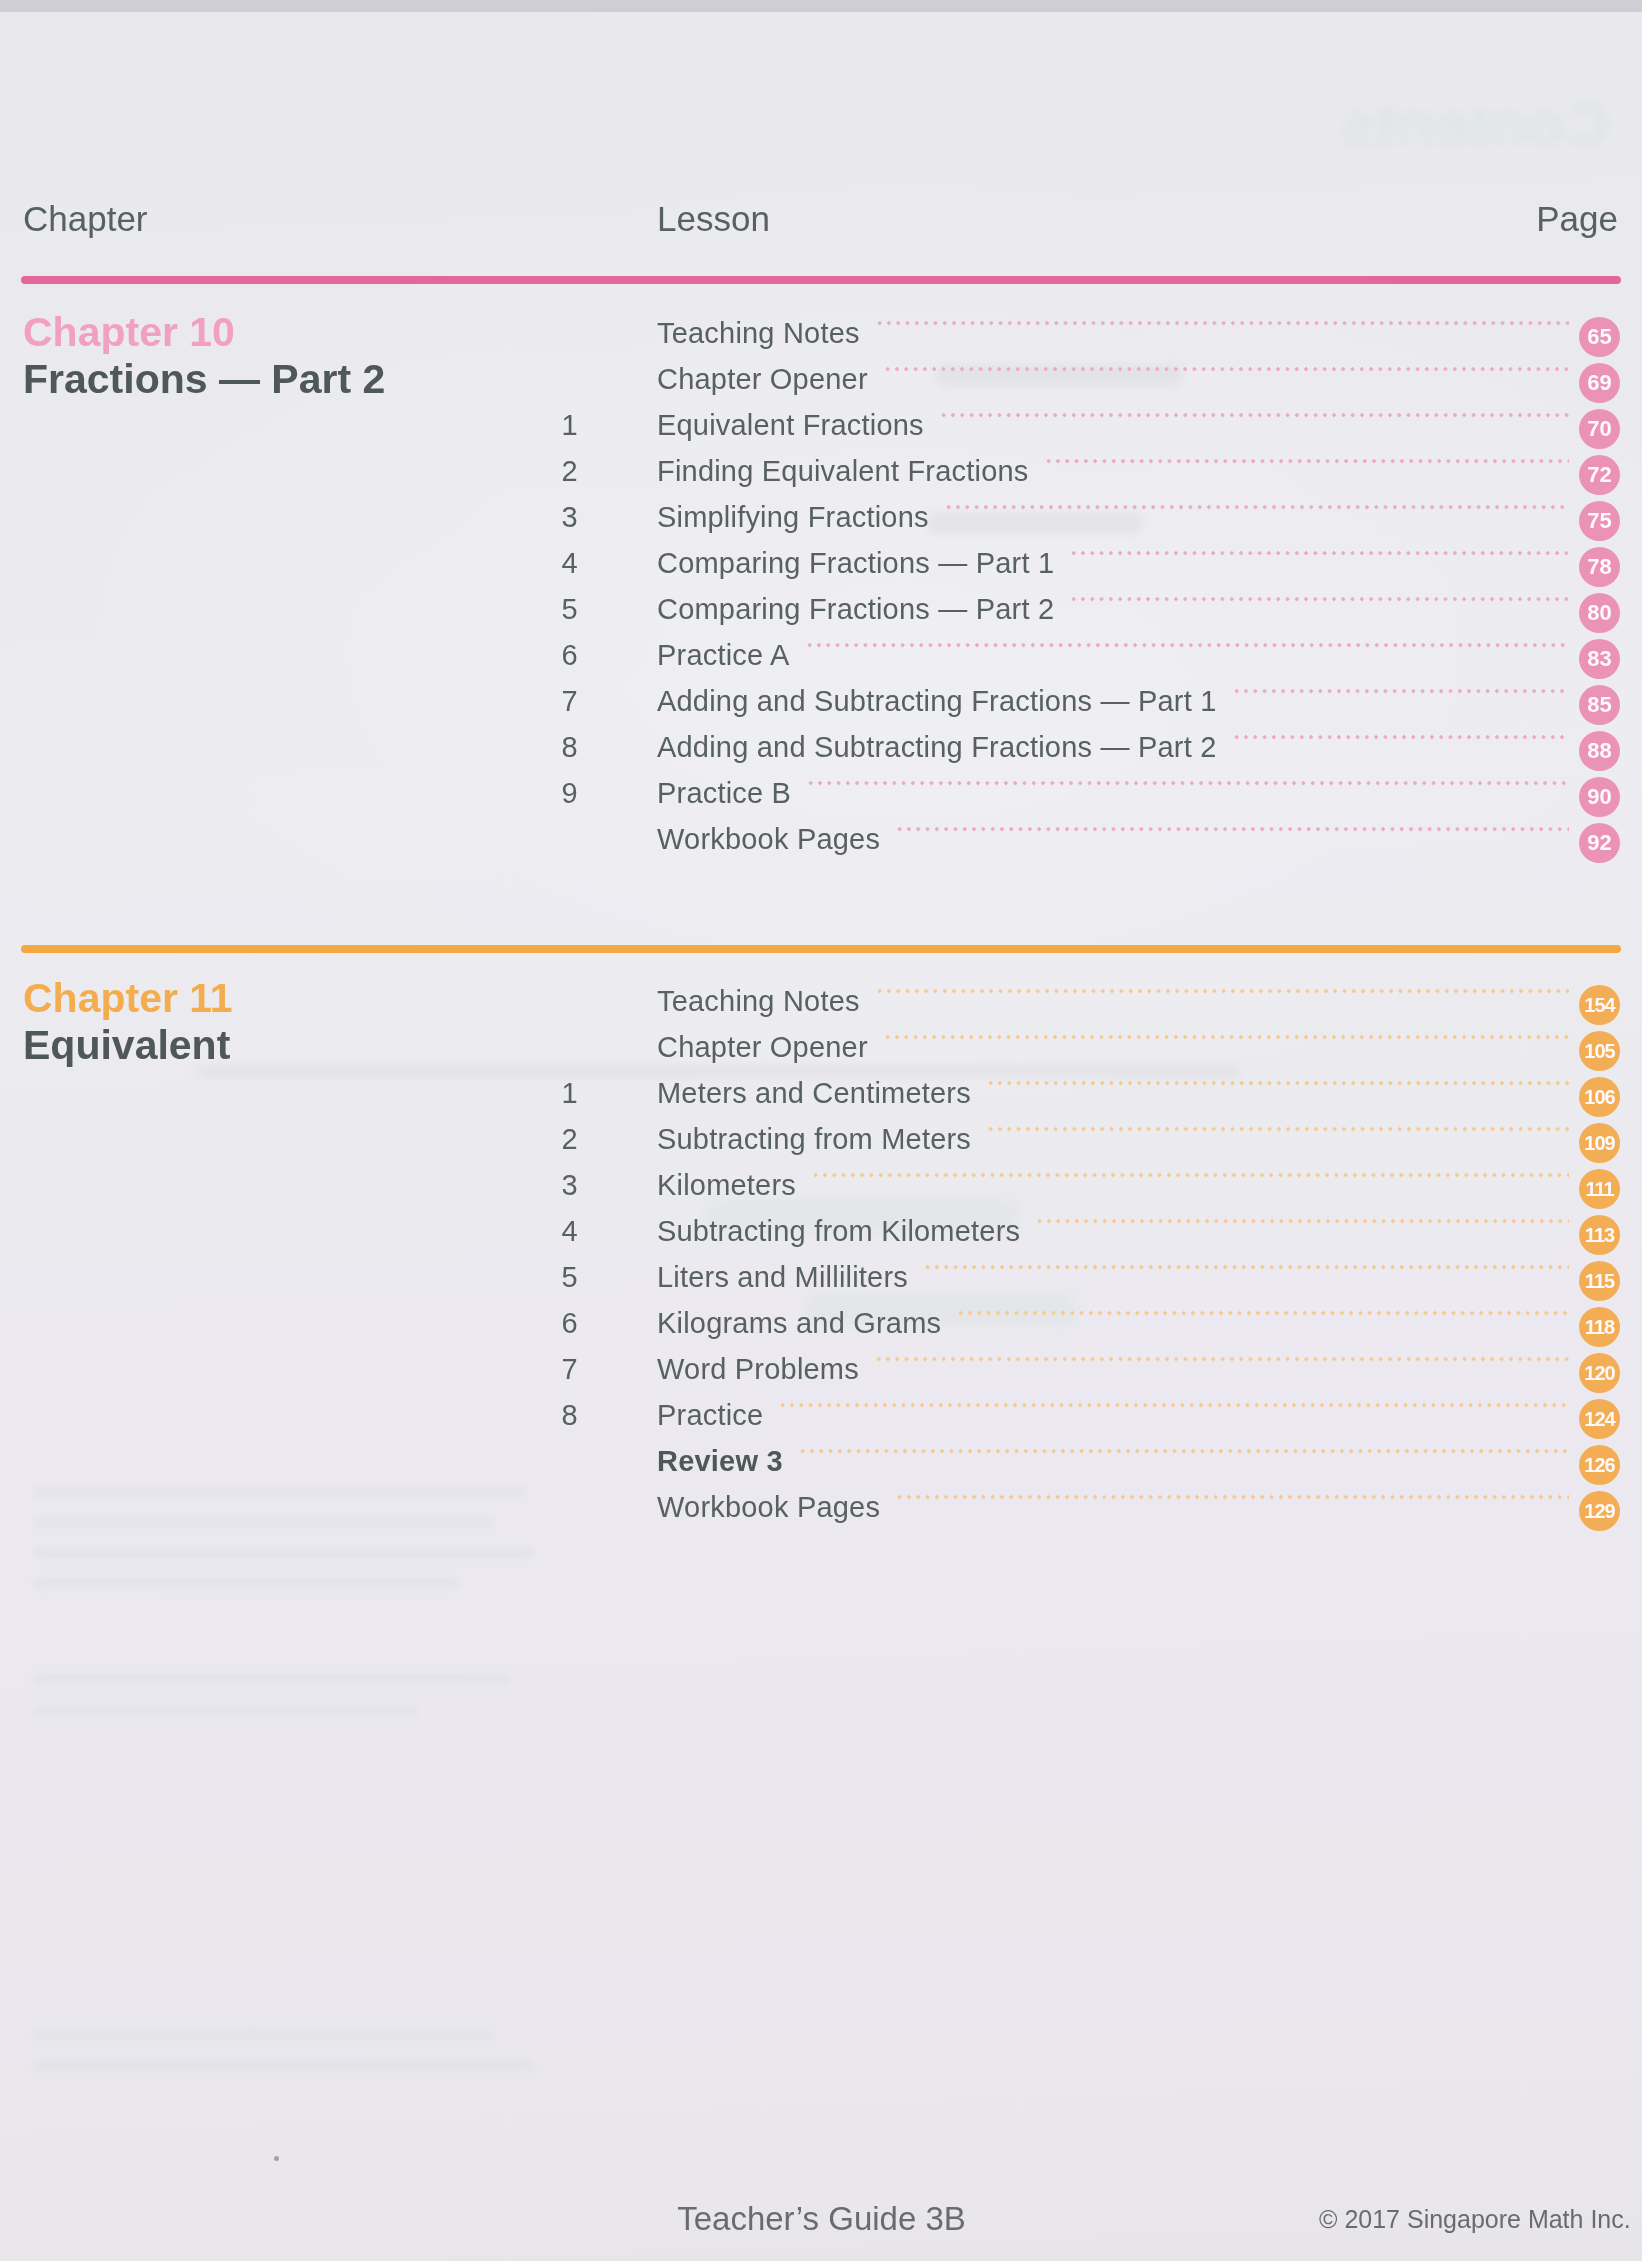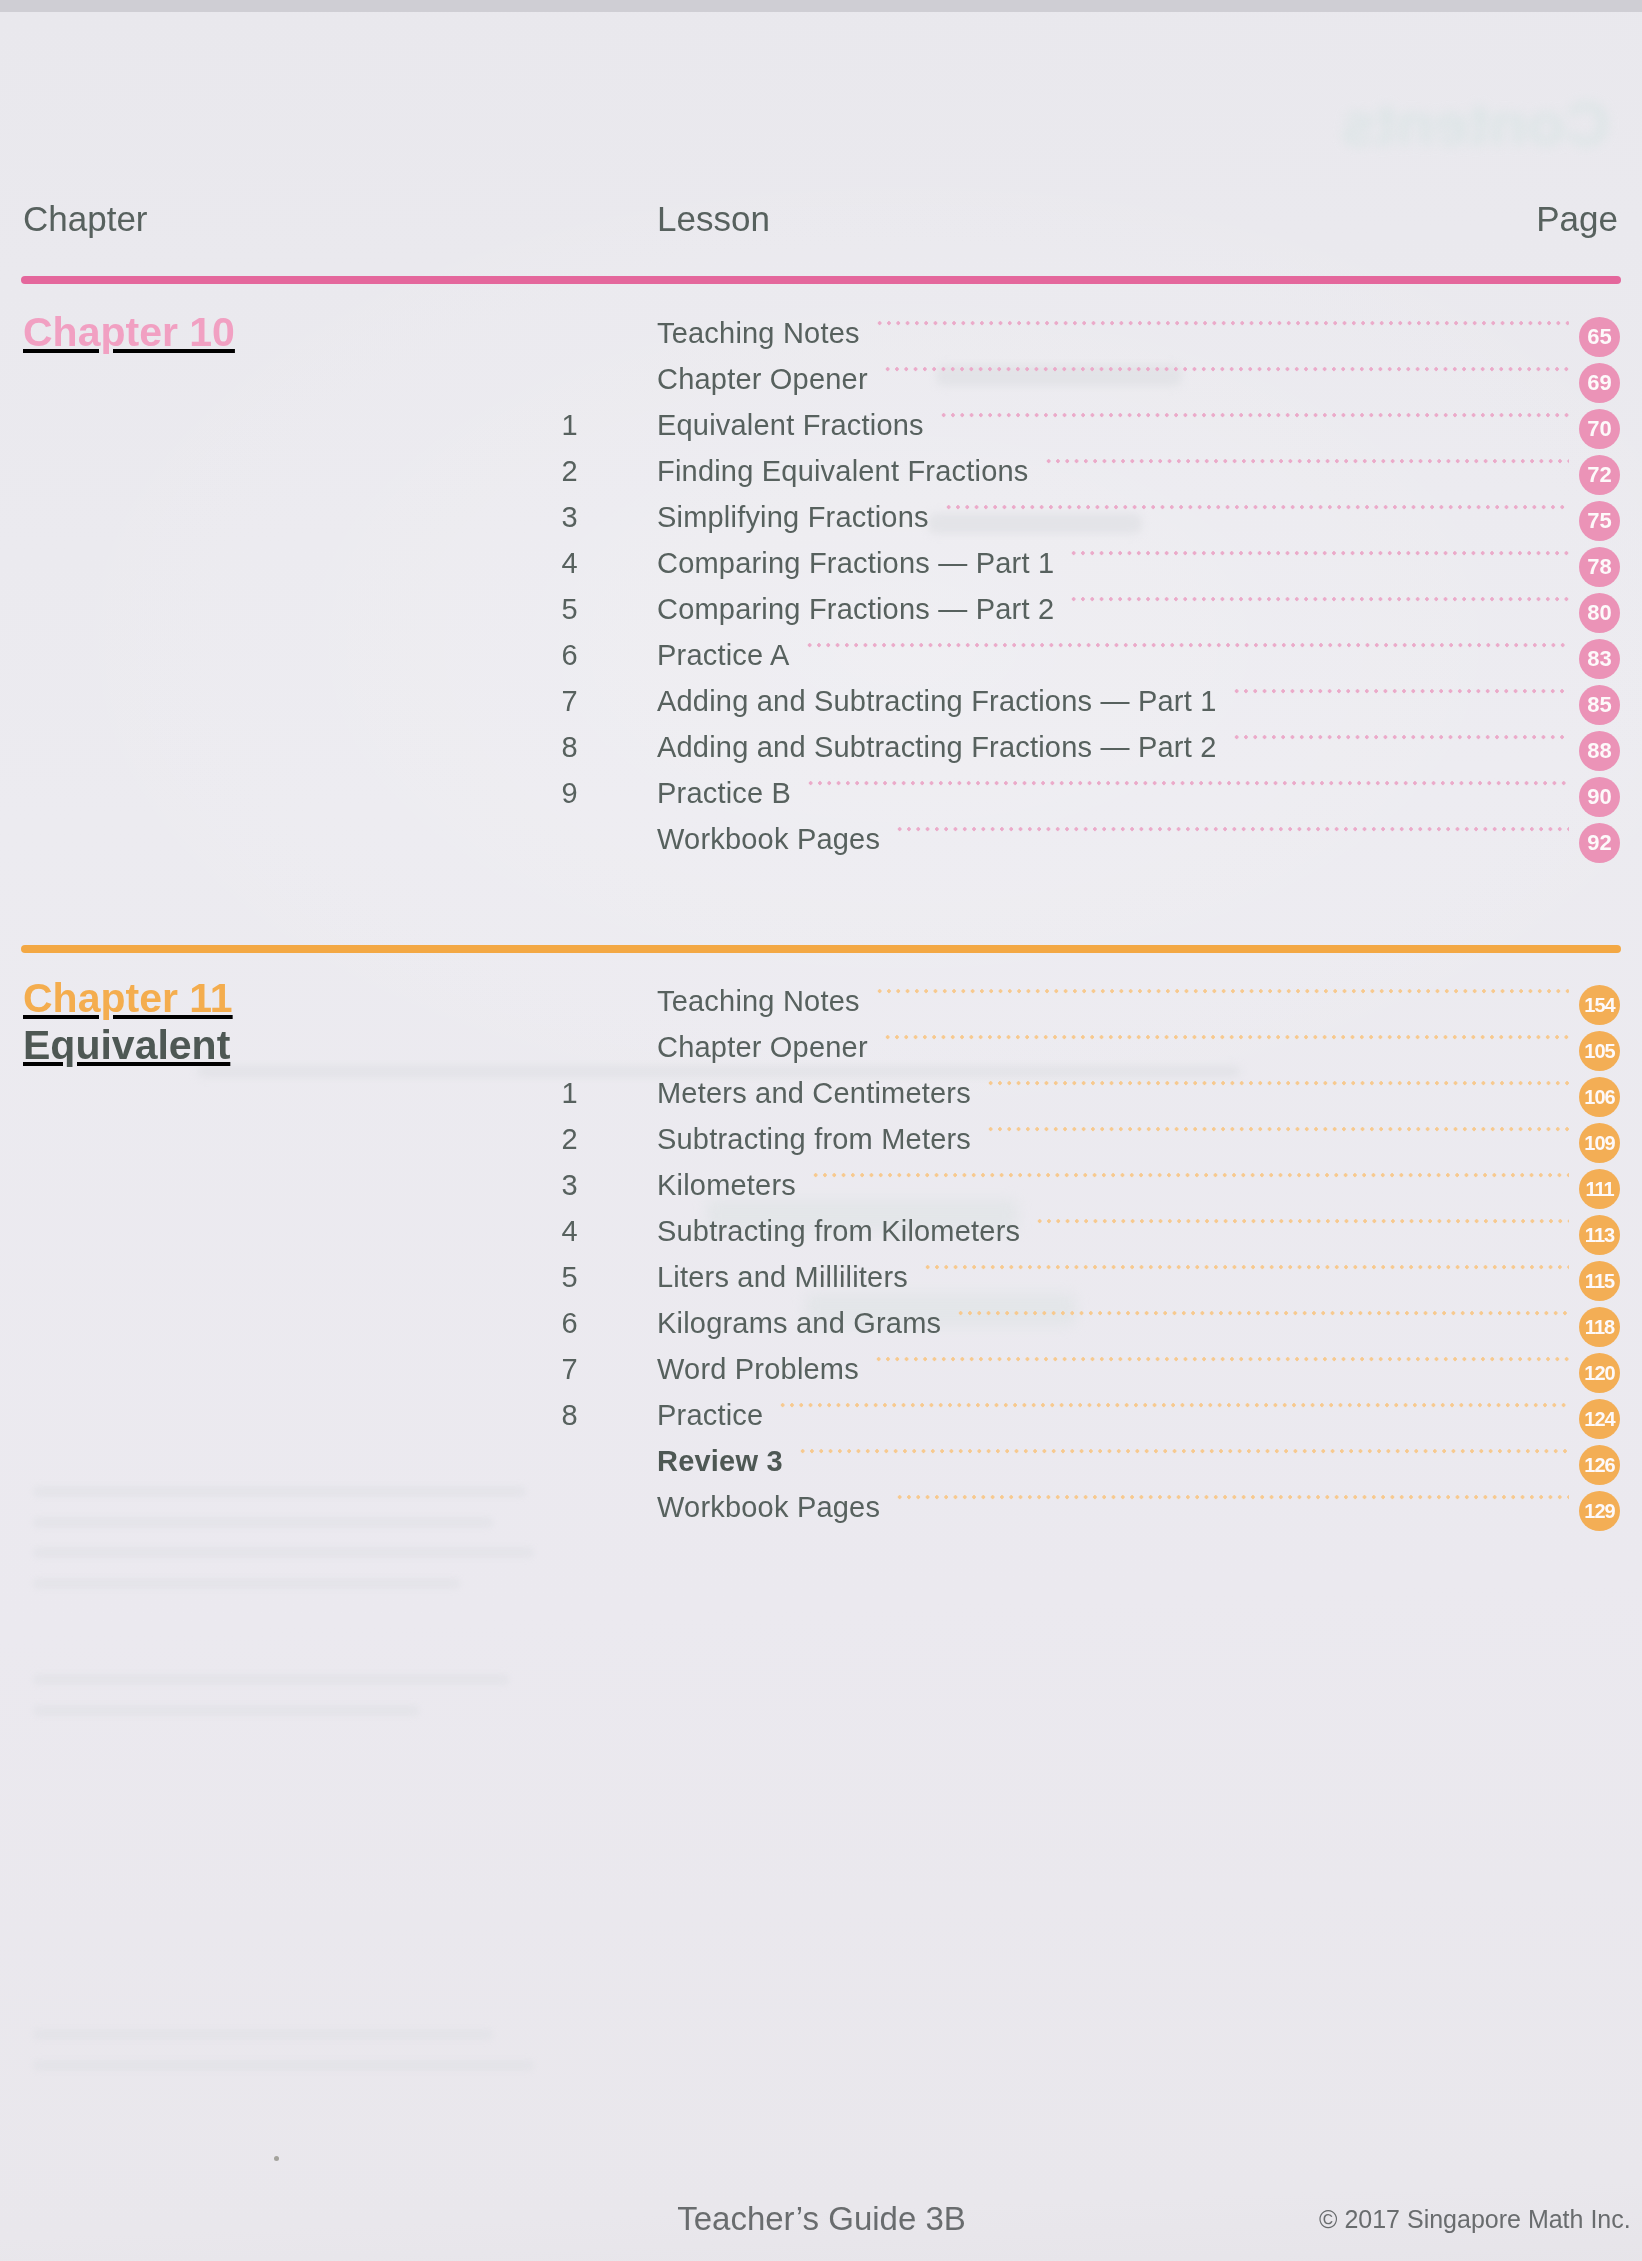--- a/index.html
+++ b/index.html
@@ -17,21 +17,21 @@
   
   .col-head{position:absolute;top:187px;font-size:35px;line-height:39px;color:#57615e;}
   .col-head.left{left:23px;}
   .col-head.mid{left:657px;}
   .col-head.right{right:25px;}
 
   
   .rule{position:absolute;left:20.5px;right:22px;height:8.2px;border-radius:5px;background:var(--accent);}
 
   
-  .chapter-heading{position:absolute;left:23px;font-weight:bold;font-size:41px;line-height:47px;white-space:nowrap;text-decoration:underline;}
+  .chapter-heading{position:absolute;left:23px;font-weight:bold;font-size:41px;line-height:47px;white-space:nowrap;}
   .chapter-heading .ch-num{display:block;color:var(--heading);}
   .chapter-heading .ch-title{display:block;color:#4e5854;}
 
   
   .rows{position:absolute;left:0;right:0;}
   .row{height:46px;display:flex;align-items:flex-start;position:relative;padding-left:657px;padding-right:23px;}
   .row .num{position:absolute;left:545px;width:49px;text-align:center;font-size:29px;color:#57615e;}
   .row .title{font-size:29px;color:#57615e;white-space:nowrap;letter-spacing:0.2px;}
   .row .title.bold{font-weight:bold;color:#4e5854;}
   .row .leader{
@@ -92,20 +92,21 @@
   <div class="speck"></div>
 
   <div class="col-head left">Chapter</div>
   <div class="col-head mid">Lesson</div>
   <div class="col-head right">Page</div>
 
   <div class="ch-pink">
     <div class="rule" style="top:264px;"></div>
     <div class="chapter-heading" style="top:297px;">
       <span class="ch-num">Chapter 10</span>
+      <span class="ch-title">Fractions — Part 2</span>
     </div>
     <div class="rows" style="top:305px;" id="rows-ch0">
         <div class="row">
           <span class="num"></span>
           <span class="title">Teaching Notes</span>
           <span class="leader"></span>
           <span class="badge">65</span>
         </div>
         <div class="row">
           <span class="num"></span>

